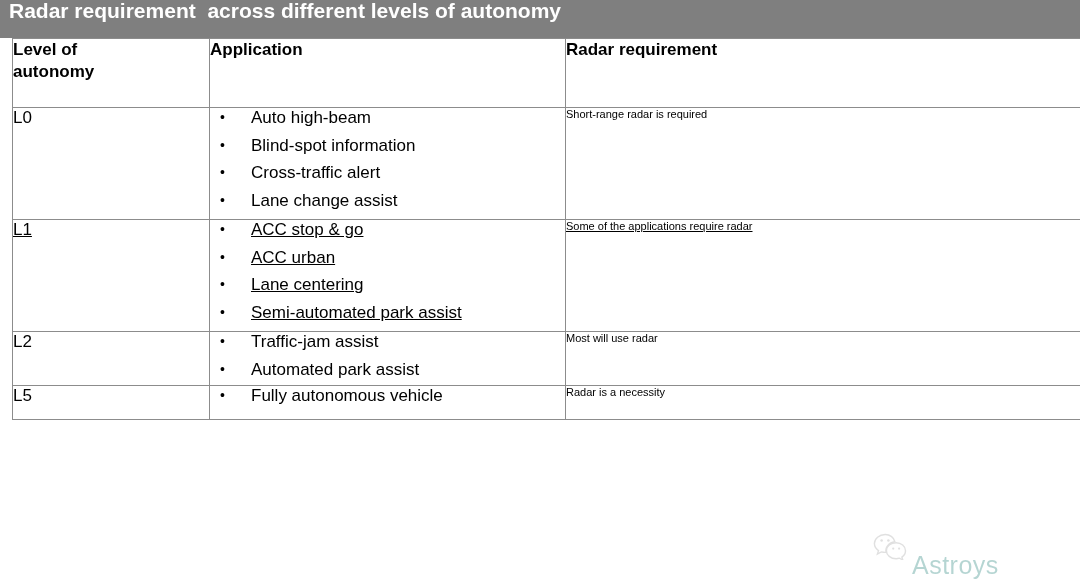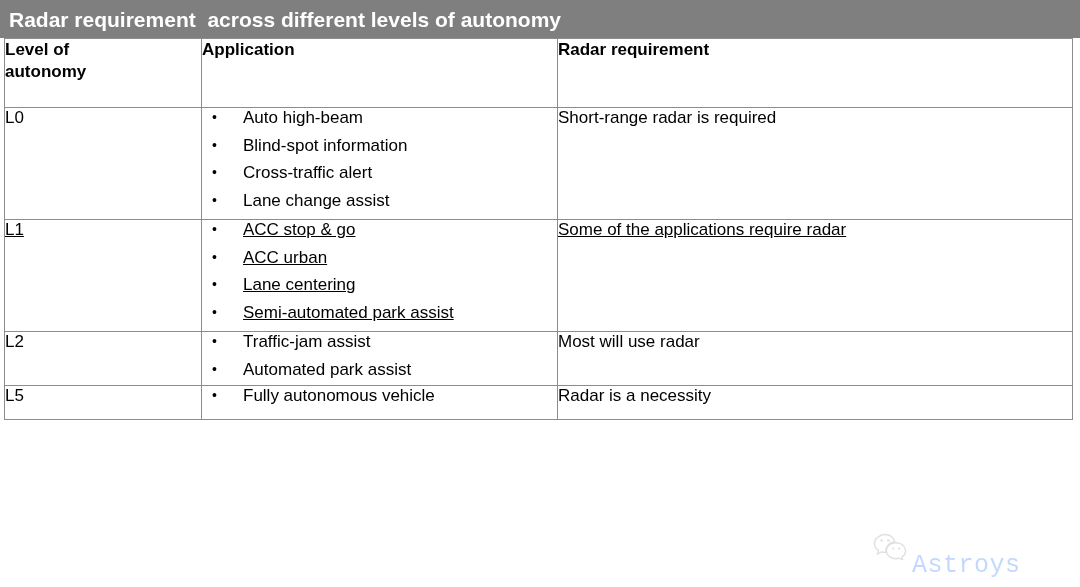--- a/index.html
+++ b/index.html
@@ -27,36 +27,35 @@
 
   
   #title-bar {
     position: absolute;
     left: 0;
     top: 0;
     width: 1080px;
     height: 38px;
     background: #7f7f7f;
     display: flex;
-    align-items: center;
   }
   #title-text {
     color: #ffffff;
     font-size: 21px;
     font-weight: bold;
     letter-spacing: 0px;
     padding-left: 9px;
     white-space: pre;
     line-height: 1;
   }
 
   
   #table {
     position: absolute;
-    left: 4px;
+    left: 12px;
     top: 38px;
     width: 1068px;
     border-collapse: collapse;
     table-layout: fixed;
     padding-left: 40px;
   }
   #table td, #table th {
     border: 1px solid #8c8c8c;
     vertical-align: top;
     padding: 0;
@@ -74,21 +73,21 @@
     line-height: 1.28;
     text-align: left;
   }
 
   .level-cell {
     font-size: 17px;
     padding: 10px 0 0 8px;
     line-height: 1.2;
   }
   .req-cell {
-    font-size: 17px;
+    font-size: 11px;
     padding: 10px 0 0 10px;
     line-height: 1.2;
     margin-top: 7px;
   }
   .app-cell {
     font-size: 17px;
     padding: 9px 0 8px 0;
   }
 
   ul.bullets {
@@ -127,22 +126,22 @@
     left: 873px;
     top: 516px;
     display: flex;
     align-items: center;
     gap: 5px;
     opacity: 0.30;
     pointer-events: none;
   }
   #watermark .wm-text {
     font-size: 25px;
-    color: #3b82f6;
-    font-family: Liberation Mono, monospace;
+    color: #0f766e;
+    font-family: Liberation Sans, sans-serif;
     letter-spacing: 0.5px;
     margin-top: 35px;
   }
 </style>
 </head>
 <body>
 
 <div id="slide">
 
   <div id="title-bar">

